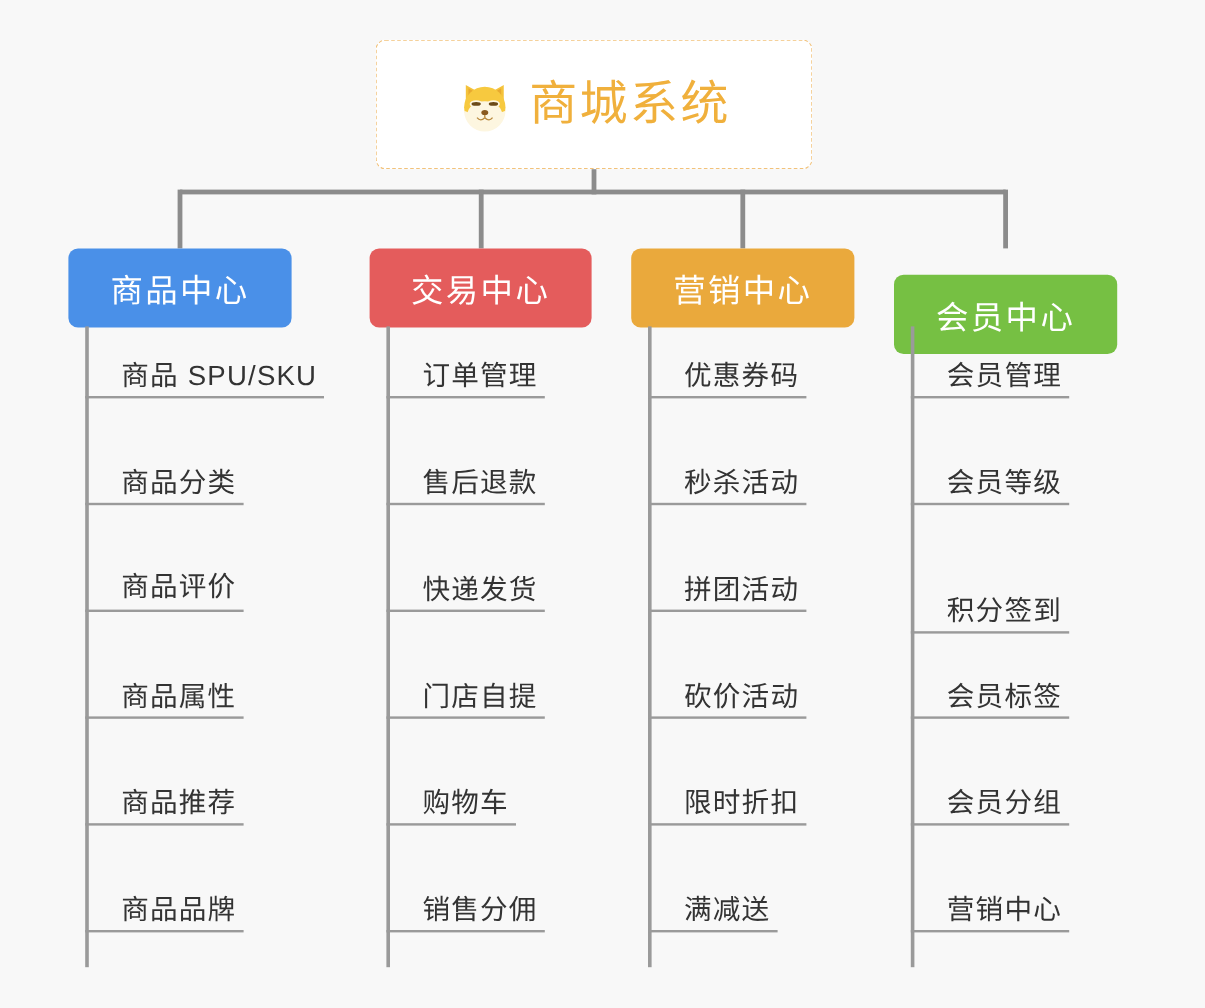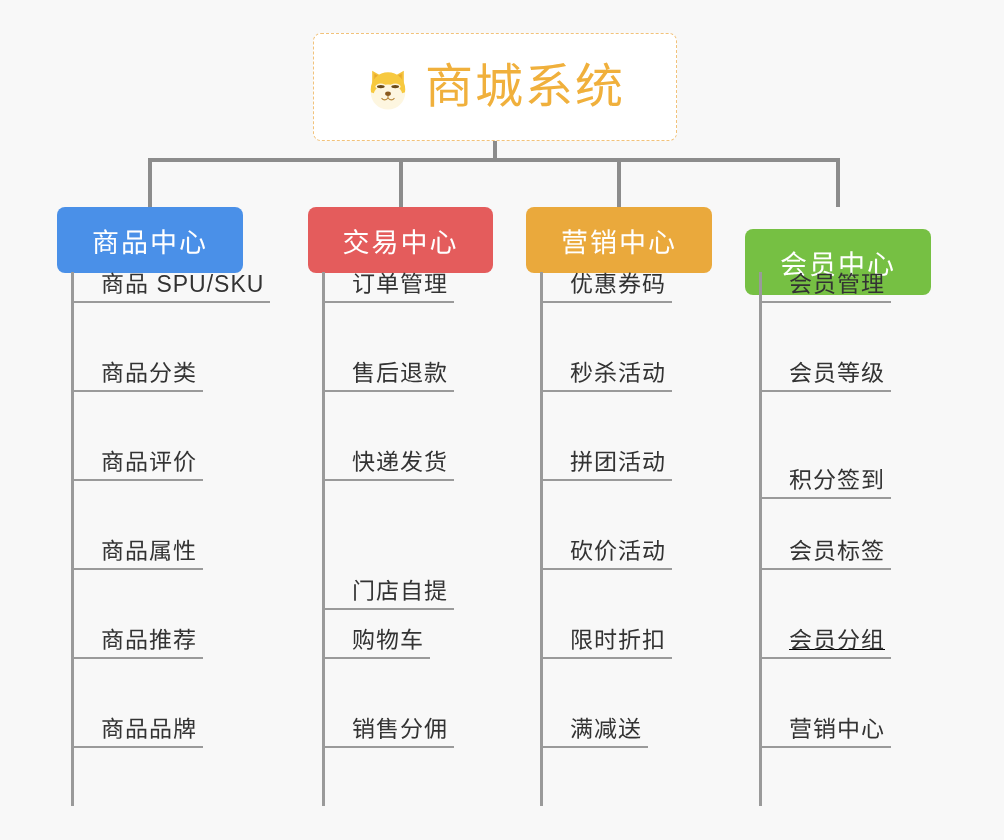--- a/index.html
+++ b/index.html
@@ -38,21 +38,21 @@
   }
   .root-emoji {
     width: 46px;
     height: 46px;
     flex: 0 0 auto;
     display: block;
     position: relative;
     top: 1px;
   }
   .root-title {
-    font-size: 48px;
+    font-size: 40px;
     color: #f0b03c;
     letter-spacing: 2px;
     line-height: 1;
     white-space: nowrap;
   }
 
   
   .conn {
     position: absolute;
     background: #8c8c8c;
@@ -85,21 +85,21 @@
     left: 0;
     top: 0;
     width: 3px;
     background: #9a9a9a;
   }
   .leaf {
     position: absolute;
     left: 0;
     height: 89px;
     display: flex;
-    align-items: flex-start;
+    align-items: center;
     box-sizing: border-box;
   }
   .leaf-inner {
     border-bottom: 2px solid #9a9a9a;
     padding: 0 6px 4px 30px;
     display: inline-block;
     white-space: nowrap;
   }
   .leaf-label {
     font-size: 23px;
@@ -154,21 +154,21 @@
         <span>商品中心</span>
       </div>
       <div class="branch" style="left: 71px;">
         <div class="spine" style="height: 534px;"></div>
         <div class="leaf" style="top: 0px;">
           <div class="leaf-inner"><span class="leaf-label">商品 SPU/SKU</span></div>
         </div>
         <div class="leaf" style="top: 89px;">
           <div class="leaf-inner"><span class="leaf-label">商品分类</span></div>
         </div>
-        <div class="leaf" style="top: 178px;">
+        <div class="leaf" style="top: 178px; font-family: Liberation Mono, monospace;">
           <div class="leaf-inner"><span class="leaf-label">商品评价</span></div>
         </div>
         <div class="leaf" style="top: 267px;">
           <div class="leaf-inner"><span class="leaf-label">商品属性</span></div>
         </div>
         <div class="leaf" style="top: 356px;">
           <div class="leaf-inner"><span class="leaf-label">商品推荐</span></div>
         </div>
         <div class="leaf" style="top: 445px;">
           <div class="leaf-inner"><span class="leaf-label">商品品牌</span></div>
@@ -181,21 +181,21 @@
         <div class="spine" style="height: 534px;"></div>
         <div class="leaf" style="top: 0px;">
           <div class="leaf-inner"><span class="leaf-label">订单管理</span></div>
         </div>
         <div class="leaf" style="top: 89px;">
           <div class="leaf-inner"><span class="leaf-label">售后退款</span></div>
         </div>
         <div class="leaf" style="top: 178px;">
           <div class="leaf-inner"><span class="leaf-label">快递发货</span></div>
         </div>
-        <div class="leaf" style="top: 267px; margin-top: 40px;">
+        <div class="leaf" style="top: 267px;">
           <div class="leaf-inner"><span class="leaf-label">门店自提</span></div>
         </div>
         <div class="leaf" style="top: 356px;">
           <div class="leaf-inner"><span class="leaf-label">购物车</span></div>
         </div>
         <div class="leaf" style="top: 445px;">
           <div class="leaf-inner"><span class="leaf-label">销售分佣</span></div>
         </div>
       </div>
       <div class="cat-box" style="left: 526px; top: 207px; width: 186px; background: rgb(234, 169, 60);">
@@ -232,21 +232,21 @@
         </div>
         <div class="leaf" style="top: 89px;">
           <div class="leaf-inner"><span class="leaf-label">会员等级</span></div>
         </div>
         <div class="leaf" style="top: 196px;">
           <div class="leaf-inner"><span class="leaf-label">积分签到</span></div>
         </div>
         <div class="leaf" style="top: 267px;">
           <div class="leaf-inner"><span class="leaf-label">会员标签</span></div>
         </div>
-        <div class="leaf" style="top: 356px; text-decoration: underline;">
+        <div class="leaf" style="top: 356px;">
           <div class="leaf-inner"><span class="leaf-label">会员分组</span></div>
         </div>
         <div class="leaf" style="top: 445px;">
           <div class="leaf-inner"><span class="leaf-label">营销中心</span></div>
         </div>
       </div>
     </div>
 
 </div>
 

